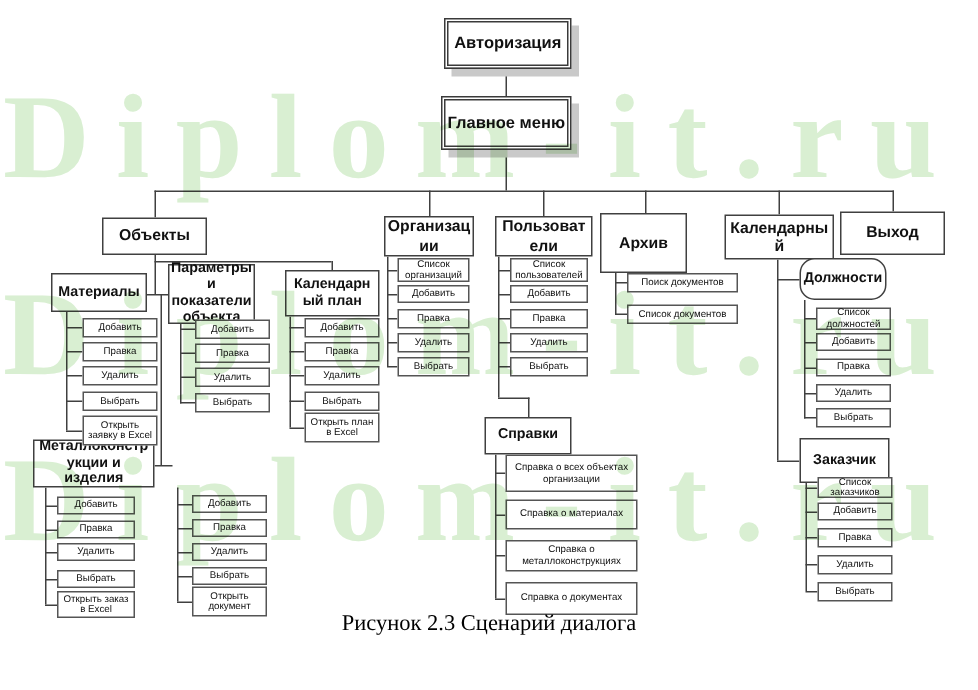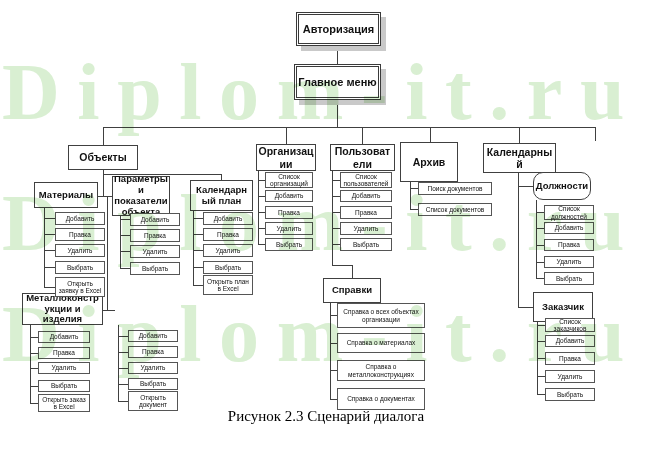--- a/index.html
+++ b/index.html
@@ -110,20 +110,21 @@
     <div class="ln" style="left: 537px; top: 358px; width: 8px; height: 1px;"></div>
     <div class="ln" style="left: 537px; top: 376px; width: 8px; height: 1px;"></div>
     <div class="ln" style="left: 537px; top: 394px; width: 8px; height: 1px;"></div>
     <div class="box lvl0" style="left: 296px; top: 12px; width: 85px; height: 34px;">Авторизация</div>
     <div class="box lvl0" style="left: 294px; top: 64px; width: 87px; height: 36px;">Главное меню</div>
     <div class="box lvl1" style="left: 68px; top: 145px; width: 70px; height: 25px;">Объекты</div>
     <div class="box lvl1" style="left: 256px; top: 144px; width: 60px; height: 27px;">Организации</div>
     <div class="box lvl1" style="left: 330px; top: 144px; width: 65px; height: 27px;">Пользователи</div>
     <div class="box lvl1" style="left: 400px; top: 142px; width: 58px; height: 40px;">Архив</div>
     <div class="box lvl1" style="left: 483px; top: 143px; width: 73px; height: 30px;">Календарный</div>
+    <div class="box lvl1" style="left: 560px; top: 141px; width: 70px; height: 29px;">Выход</div>
     <div class="box lvl2" style="left: 34px; top: 182px; width: 64px; height: 26px;">Материалы</div>
     <div class="box lvl2" style="left: 112px; top: 176px; width: 58px; height: 40px;">Параметры и показатели объекта</div>
     <div class="box lvl2" style="left: 190px; top: 180px; width: 63px; height: 31px;">Календарный план</div>
     <div class="box lvl2" style="left: 22px; top: 293px; width: 81px; height: 32px;">Металлоконструкции и изделия</div>
     <div class="box lvl2" style="left: 323px; top: 278px; width: 58px; height: 25px;">Справки</div>
     <div class="box lvl2" style="left: 533px; top: 172px; width: 58px; height: 28px; border-radius: 10px;">Должности</div>
     <div class="box lvl2" style="left: 533px; top: 292px; width: 60px; height: 30px;">Заказчик</div>
     <div class="box leaf" style="left: 55px; top: 212px; width: 50px; height: 13px;">Добавить</div>
     <div class="box leaf" style="left: 55px; top: 228px; width: 50px; height: 13px;">Правка</div>
     <div class="box leaf" style="left: 55px; top: 244px; width: 50px; height: 13px;">Удалить</div>

